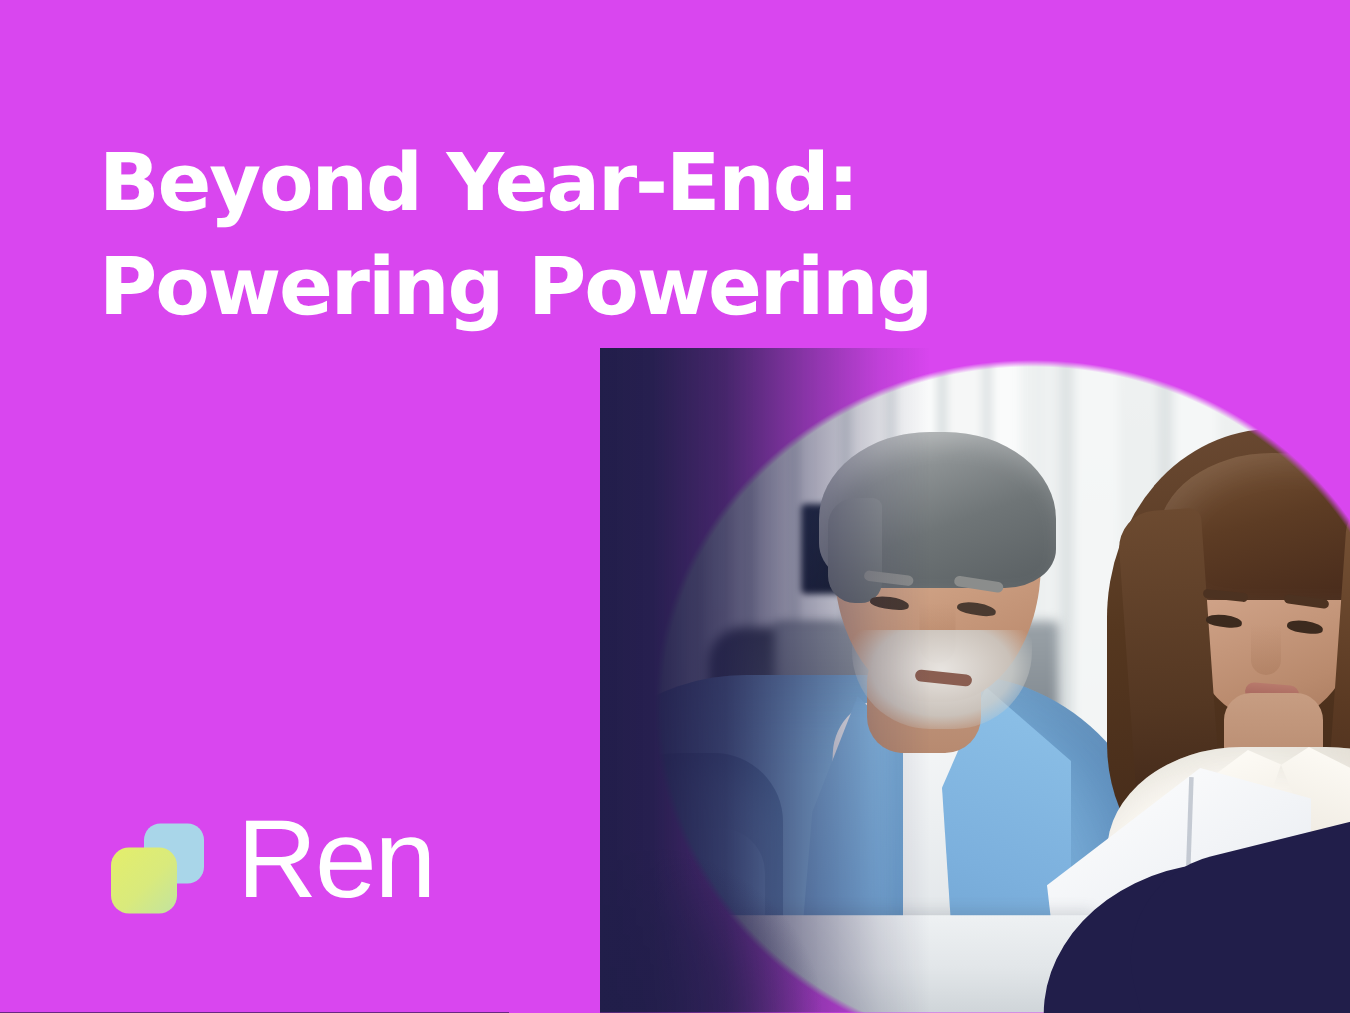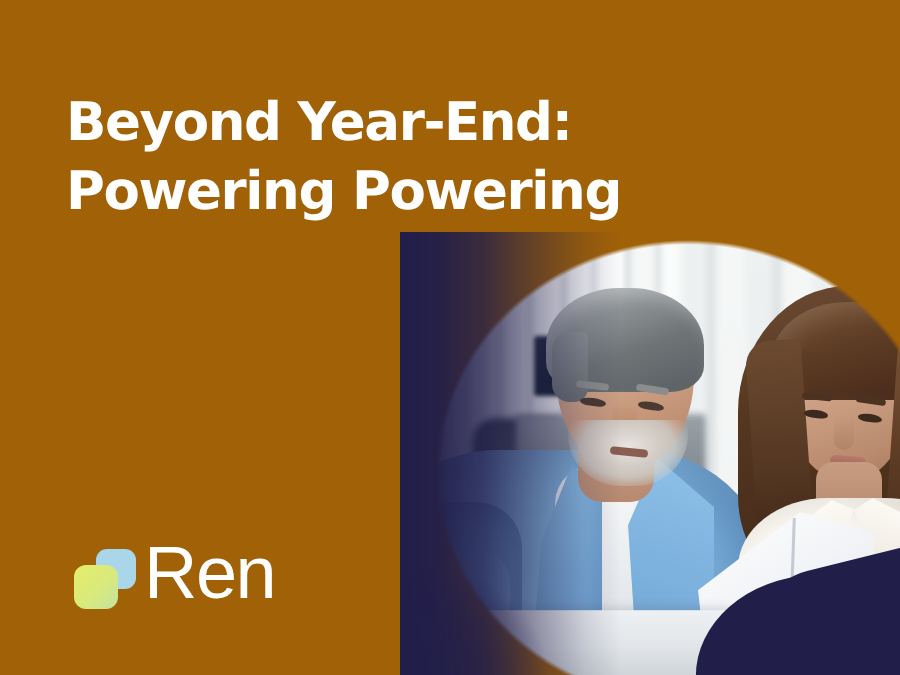--- a/index.html
+++ b/index.html
@@ -10,21 +10,21 @@
   }
   body {
     font-family: "Liberation Sans", sans-serif;
   }
 
   .banner {
     position: relative;
     width: 900px;
     height: 675px;
     overflow: hidden;
-    background: #a16207;
+    background: #d946ef;
   }
 
   
   .photo-stage {
     position: absolute;
     inset: 0;
     z-index: 1;
   }
 
   
@@ -452,20 +452,21 @@
   .headline .hl-line { display: block; white-space: nowrap; }
 
   
   .logo {
     position: absolute;
     left: 68px;
     bottom: 60px;
     z-index: 6;
     display: flex;
     align-items: center;
+    gap: 14px;
   }
   .logo-mark { width: 76px; height: 76px; display: block; }
   .logo-word {
     color: #ffffff;
     font-family: "Liberation Sans", sans-serif;
     font-weight: 400;
     font-size: 74px;
     line-height: 74px;
     letter-spacing: -1.5px;
     position: relative;

